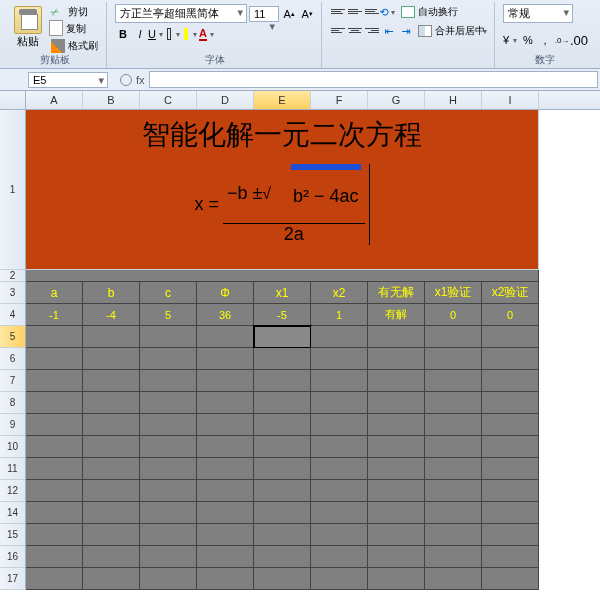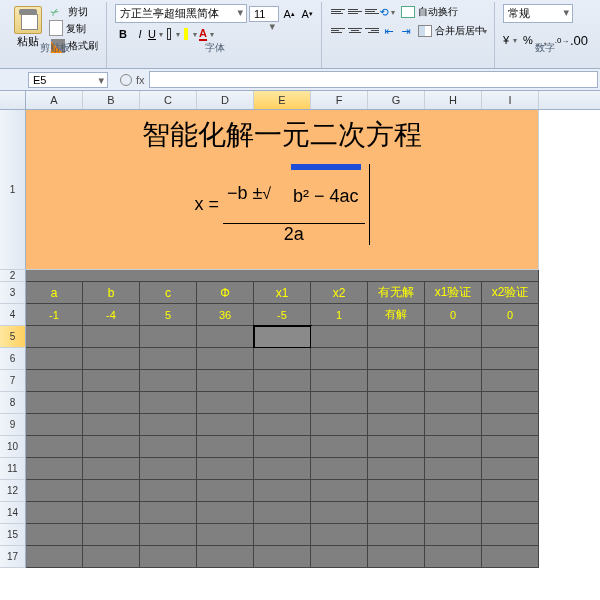--- a/index.html
+++ b/index.html
@@ -1,20 +1,20 @@
 <!DOCTYPE html>
 <html><head>
 <meta charset="utf-8">
 <style>
 *{box-sizing:border-box;margin:0;padding:0;font-family:"Microsoft YaHei",SimSun,sans-serif}
 body{background:#fff;width:600px;height:600px;overflow:hidden;font-size:11px}
 .ribbon{background:linear-gradient(#e8eef7,#dde5f0);border-bottom:1px solid #a0b0c8;padding:2px 4px 0}
 .rib-row{display:flex;gap:2px;align-items:stretch}
 .rib-grp{border-right:1px solid #b8c4d6;padding:2px 6px 14px;position:relative;display:flex;flex-direction:column;gap:2px}
-.rib-grp-lbl{position:absolute;bottom:13px;left:0;right:0;text-align:center;font-size:10px;color:#4a5a70}
+.rib-grp-lbl{position:absolute;bottom:1px;left:0;right:0;text-align:center;font-size:10px;color:#4a5a70}
 .paste-btn{display:flex;flex-direction:column;align-items:center;padding:2px 4px;cursor:pointer}
 .paste-ico{width:28px;height:28px;background:linear-gradient(#f8e8b0,#e8d080);border:1px solid #c0a050;border-radius:2px;position:relative}
 .paste-ico::before{content:"";position:absolute;top:2px;left:4px;right:4px;height:6px;background:#888;border-radius:2px}
 .paste-ico::after{content:"";position:absolute;bottom:3px;left:6px;right:3px;height:14px;background:#fff;border:1px solid #888}
 .mini-btns{display:flex;flex-direction:column;gap:1px;font-size:10px}
 .mini-b{display:flex;align-items:center;gap:3px;padding:1px 2px;cursor:pointer}
 .mi{width:14px;height:14px;display:inline-block}
 .scissors{color:#4a6;transform:rotate(-30deg)}
 .copy-i{background:linear-gradient(#fff,#ddd);border:1px solid #999;width:12px;height:14px;position:relative}
 .copy-i::after{content:"";position:absolute;left:-3px;top:-3px;width:12px;height:14px;background:#fff;border:1px solid #999}
@@ -53,21 +53,21 @@
 .sheet{position:relative;background:#fff}
 .colhdr{display:flex;background:linear-gradient(#f0f4fa,#e0e8f2);border-bottom:1px solid #a0b0c8}
 .corner{width:26px;height:18px;border-right:1px solid #a0b0c8;background:linear-gradient(#f0f4fa,#e0e8f2)}
 .ch{width:57px;height:18px;border-right:1px solid #c8d0dc;text-align:center;font-size:11px;color:#333;line-height:18px}
 .ch.sel{background:linear-gradient(#ffe8a0,#ffd060)}
 .row{display:flex}
 .rh{width:26px;border-right:1px solid #a0b0c8;border-bottom:1px solid #c8d0dc;background:linear-gradient(90deg,#f0f4fa,#e0e8f2);text-align:center;font-size:10px;color:#333;display:flex;align-items:center;justify-content:center}
 .rh.sel{background:linear-gradient(90deg,#ffe8a0,#ffd060)}
 .cell{width:57px;border-right:1px solid #444;border-bottom:1px solid #444;background:#808080;text-align:center;font-size:11px;display:flex;align-items:center;justify-content:center}
 .r1{height:160px}.r2{height:12px}.rn{height:22px}
-.bigcell{width:513px;background:#fdba74;border-right:1px solid #c8d0dc;border-bottom:1px solid #c8d0dc;display:flex;flex-direction:column;align-items:center;justify-content:flex-start;padding-top:6px}
+.bigcell{width:513px;background:#c2410c;border-right:1px solid #c8d0dc;border-bottom:1px solid #c8d0dc;display:flex;flex-direction:column;align-items:center;justify-content:flex-start;padding-top:6px}
 .title-zh{font-family:"STKaiti","KaiTi",cursive;font-size:28px;color:#000}
 .eq1{font-family:"Times New Roman",serif;font-size:18px;margin-top:14px}
 .eq2{font-family:"Times New Roman",serif;font-size:18px;margin-top:10px;display:flex;align-items:center}
 .frac{display:inline-flex;flex-direction:column;align-items:center;margin-left:4px;border-right:1px solid #000;padding-right:4px}
 .frac .num{border-bottom:1px solid #000;padding:0 4px;display:flex;align-items:center}
 .frac .den{padding:0 4px}
 .sqrt{border-top:6px solid #1d4ed8;padding:16px 2px;margin-left:20px}
 .sqrt-sign{font-size:16px}
 .hdr-c{color:#ffff00;font-size:12px}
 .val-c{color:#ffff00;font-size:11px}
@@ -383,20 +383,32 @@
         <div class="cell rn"></div>
         <div class="cell rn"></div>
         <div class="cell rn"></div>
         <div class="cell rn"></div>
         <div class="cell rn"></div>
         <div class="cell rn"></div>
         <div class="cell rn"></div>
         <div class="cell rn"></div>
       </div>
       <div class="row">
+        <div class="rh rn">16</div>
+        <div class="cell rn"></div>
+        <div class="cell rn"></div>
+        <div class="cell rn"></div>
+        <div class="cell rn"></div>
+        <div class="cell rn"></div>
+        <div class="cell rn"></div>
+        <div class="cell rn"></div>
+        <div class="cell rn"></div>
+        <div class="cell rn"></div>
+      </div>
+      <div class="row">
         <div class="rh rn">17</div>
         <div class="cell rn"></div>
         <div class="cell rn"></div>
         <div class="cell rn"></div>
         <div class="cell rn"></div>
         <div class="cell rn"></div>
         <div class="cell rn"></div>
         <div class="cell rn"></div>
         <div class="cell rn"></div>
         <div class="cell rn"></div>

